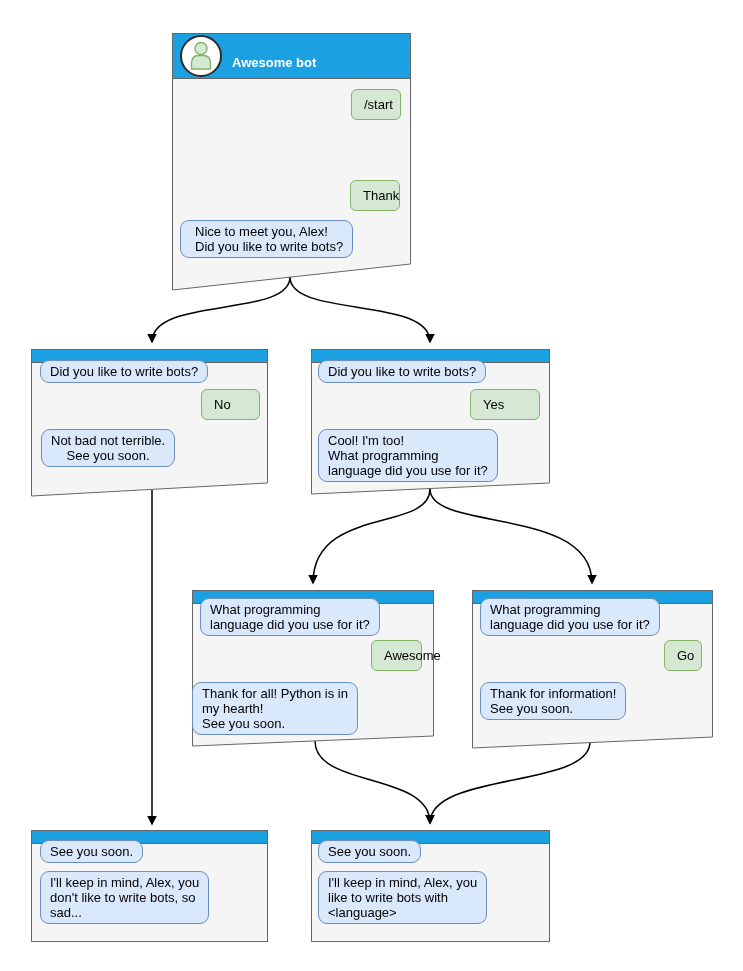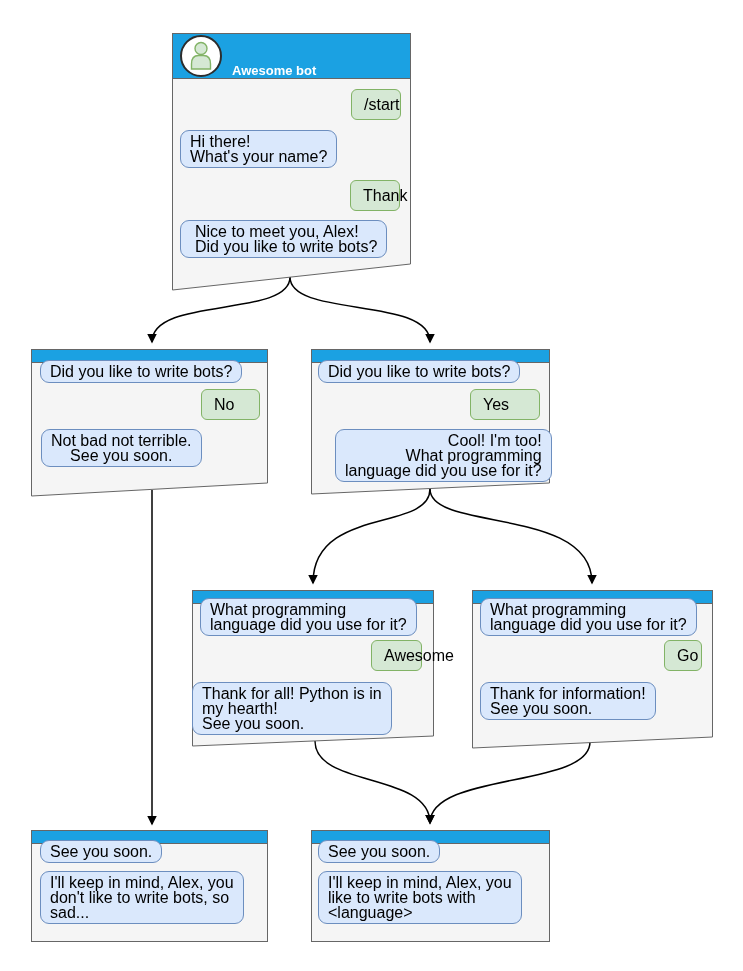--- a/index.html
+++ b/index.html
@@ -14,30 +14,30 @@
   html,body{margin:0;padding:0;}
   body{
     width:743px;height:971px;position:relative;background:#ffffff;
     font-family:"Liberation Sans",sans-serif;color:#000;
     overflow:hidden;
   }
   .edges{position:absolute;left:0;top:0;width:743px;height:971px;pointer-events:none;}
   .node{position:absolute;}
   .node > svg.shape{position:absolute;left:0;top:0;overflow:visible;display:block;}
   .bub{
-    position:absolute;font-size:16px;line-height:15px;white-space:pre;
+    position:absolute;font-size:13px;line-height:15px;white-space:pre;
     border-radius:9px;padding:3px 9px;border:1px solid var(--bot-border);
     background:var(--bot-fill);box-sizing:border-box;
   }
   .bub.user{
     background:var(--user-fill);border-color:var(--user-border);
     border-radius:6px;padding:7px 12px;
   }
   .titlebar-title{
-    position:absolute;left:60px;top:12px;height:50px;display:flex;align-items:center;
+    position:absolute;left:60px;top:4px;height:50px;display:flex;align-items:center;
     color:#ffffff;font-weight:bold;font-size:13px;white-space:pre;
   }
   .avatar{position:absolute;left:7px;top:1px;}
 </style>
 </head>
 <body>
 
 <svg class="edges">
   <defs>
     <marker id="arr" markerWidth="12" markerHeight="12" refX="8.5" refY="5" orient="auto" markerUnits="userSpaceOnUse">
@@ -60,22 +60,20 @@
     <polygon points="0.5,0.5 238.5,0.5 238.5,231 0.5,257" fill="var(--box-fill)" stroke="var(--box-border)" stroke-width="1"></polygon>
     <rect x="0.5" y="0.5" width="238" height="45" fill="var(--blue)" stroke="var(--box-border)" stroke-width="1"></rect>
   </svg>
   <svg class="avatar" width="44" height="44" viewBox="0 0 44 44">
     <circle cx="22" cy="22" r="20" fill="#ffffff" stroke="#2d2d2d" stroke-width="2"></circle>
     <circle cx="22" cy="14.5" r="6" fill="var(--user-fill)" stroke="var(--user-border)" stroke-width="1.4"></circle>
     <path d="M12.5 35 L12.5 30 Q12.5 21.5 19.5 21.5 L24.5 21.5 Q31.5 21.5 31.5 30 L31.5 35 Z" fill="var(--user-fill)" stroke="var(--user-border)" stroke-width="1.4"></path>
   </svg>
   <span class="titlebar-title">Awesome bot</span>
   <div class="bub user" style="right:10px;top:56px;width:50px;">/start</div>
-  <div class="bub" style="left:8px;top:97px;">Hi there!
-What's your name?</div>
   <div class="bub user" style="right:11px;top:147px;width:50px;">Thank</div>
   <div class="bub" style="left:8px;top:187px;padding-left:14px;">Nice to meet you, Alex!
 Did you like to write bots?</div>
 </div>
 
 <div class="node" style="left:31px;top:349px;width:237px;height:147px;">
   <svg class="shape" width="237" height="147">
     <polygon points="0.5,0.5 236.5,0.5 236.5,134 0.5,147" fill="var(--box-fill)" stroke="var(--box-border)" stroke-width="1"></polygon>
     <rect x="0.5" y="0.5" width="236" height="13" fill="var(--blue)" stroke="var(--box-border)" stroke-width="1"></rect>
   </svg>
@@ -85,21 +83,21 @@
 See you soon.</div>
 </div>
 
 <div class="node" style="left:311px;top:349px;width:239px;height:145px;">
   <svg class="shape" width="239" height="145">
     <polygon points="0.5,0.5 238.5,0.5 238.5,134 0.5,145" fill="var(--box-fill)" stroke="var(--box-border)" stroke-width="1"></polygon>
     <rect x="0.5" y="0.5" width="238" height="13" fill="var(--blue)" stroke="var(--box-border)" stroke-width="1"></rect>
   </svg>
   <div class="bub" style="left:7px;top:11px;">Did you like to write bots?</div>
   <div class="bub user" style="right:10px;top:40px;width:70px;">Yes</div>
-  <div class="bub" style="left:24px;top:80px;text-align:right;">Cool! I'm too!
+  <div class="bub" style="left:7px;top:80px;">Cool! I'm too!
 What programming
 language did you use for it?</div>
 </div>
 
 <div class="node" style="left:192px;top:590px;width:242px;height:156px;">
   <svg class="shape" width="242" height="156">
     <polygon points="0.5,0.5 241.5,0.5 241.5,146 0.5,156" fill="var(--box-fill)" stroke="var(--box-border)" stroke-width="1"></polygon>
     <rect x="0.5" y="0.5" width="241" height="13" fill="var(--blue)" stroke="var(--box-border)" stroke-width="1"></rect>
   </svg>
   <div class="bub" style="left:8px;top:8px;">What programming

